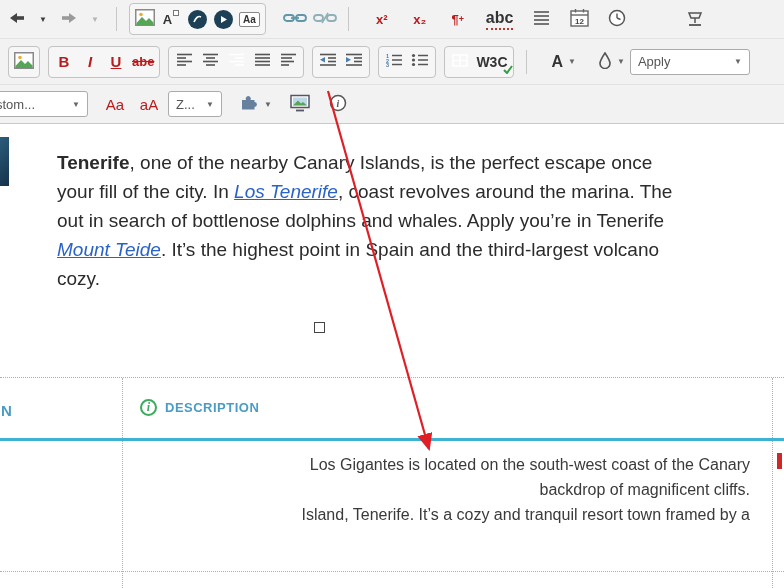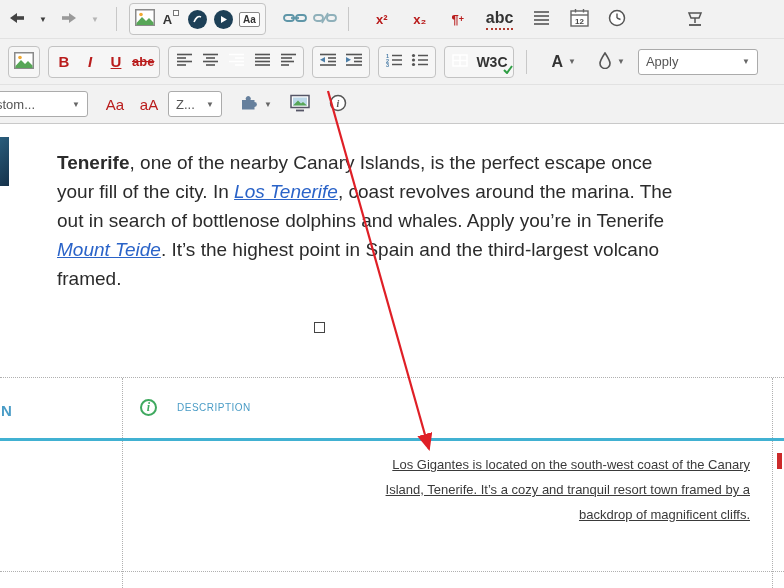--- a/index.html
+++ b/index.html
@@ -38,21 +38,21 @@
     border-bottom:2px dotted #b23a2e; padding-bottom:1px; }
   .strike { text-decoration:line-through; }
   .uline  { text-decoration:underline; }
   .ital   { font-style:italic; }
 
   .ddl { display:inline-flex; align-items:center; justify-content:space-between;
     height:26px; background:#fff; border:1px solid #ababab; border-radius:3px;
     padding:0 7px; font-size:13px; color:#555; cursor:pointer; flex:none; }
   .ddl-custom { width:100px; margin-left:-16px; }
   .ddl-zoom { width:54px; margin-left:6px; }
-  .ddl-apply { width:120px; margin-left:10px; }
+  .ddl-apply { width:120px; margin-left:2px; }
 
   
   .canvas { position:absolute; left:0; top:125px; width:784px; height:463px;
     background:#fff; cursor:text; }
   .imgsliver { position:absolute; left:0; top:12px; width:9px; height:49px;
     background:linear-gradient(135deg,#2a5d7c,#16324a); }
   .para { position:absolute; left:57px; top:23px; width:900px;
     font-size:19px; line-height:29px; color:#2b2b2b; }
   .pline { white-space:nowrap; }
   .doclink { color:#2a63c8; font-style:italic; text-decoration:underline; cursor:pointer; }
@@ -63,28 +63,28 @@
   .dtable { position:absolute; left:0; top:252px; width:784px; height:211px;
     border-top:1px dotted #b0b0b0; }
   .colline { position:absolute; top:0; bottom:0; width:0; border-left:1px dotted #b0b0b0; }
   .colline.c1 { left:122px; } .colline.c2 { left:772px; }
   .tealrule { position:absolute; left:0; top:60px; width:100%; height:3px; background:#41b1d2; }
   .rowline { position:absolute; left:0; top:193px; width:100%; height:0;
     border-top:1px dotted #b0b0b0; }
   .th-left { position:absolute; left:1px; top:24px; font-size:15px; font-weight:bold;
     color:#4a9cc6; letter-spacing:.5px; }
   .th-desc { position:absolute; left:140px; top:21px; display:flex; align-items:center; gap:8px; }
-  .th-desc .label { font-size:10px; font-weight:normal; color:#4a9cc6; letter-spacing:.5px;margin-left:12px; }
+  .th-desc .label { font-size:13px; font-weight:bold; color:#4a9cc6; letter-spacing:.5px; }
   .infoi { width:17px; height:17px; border:2px solid #3fa95f; border-radius:50%;
     color:#3fa95f; font-family:"Liberation Serif",serif; font-style:italic; font-weight:bold;
     font-size:12px; display:inline-flex; align-items:center; justify-content:center; flex:none; }
   .td-left { position:absolute; left:0; top:76px; width:105px; text-align:right;
     font-size:16px; font-weight:bold; color:#1a1a1a; }
   .td-desc { position:absolute; left:140px; top:74px; width:610px; text-align:right;
-    font-size:13px; line-height:25px; color:#3a3a3a;text-decoration:underline; }
+    font-size:16px; line-height:25px; color:#3a3a3a; }
   .redsliver { position:absolute; left:777px; top:75px; width:5px; height:16px; background:#cc2a2a; }
 
   .annot { position:absolute; left:0; top:0; z-index:60; pointer-events:none; }
 </style>
 </head>
 <body>
 
 <div class="stage">
 
   <div class="toolbars">
@@ -444,43 +444,43 @@
   </div>
 
   <div class="canvas">
     <div class="imgsliver"></div>
 
     <div class="para">
       <div class="pline"><b>Tenerife</b><span>, one of the nearby Canary Islands, is the perfect escape once</span></div>
       <div class="pline"><span>your fill of the city. In </span><a class="doclink">Los Tenerife</a><span>, coast revolves around the marina. The</span></div>
       <div class="pline"><span>out in search of bottlenose dolphins and whales. Apply you’re in Tenerife</span></div>
       <div class="pline"><a class="doclink">Mount Teide</a><span>. It’s the highest point in Spain and the third-largest volcano</span></div>
-      <div class="pline"><span>framed.</span></div>
+      <div class="pline"><span>cozy.</span></div>
     </div>
 
     <div class="objhandle"></div>
 
     <div class="dtable">
       <span class="colline c1"></span>
       <span class="colline c2"></span>
 
       <div class="th-left">N</div>
 
       <div class="th-desc">
         <span class="infoi">i</span>
         <span class="label">DESCRIPTION</span>
       </div>
 
       <div class="tealrule"></div>
 
 
       <div class="td-desc">
         <div>Los Gigantes is located on the south-west coast of the Canary</div>
+        <div>backdrop of magnificent cliffs.</div>
         <div>Island, Tenerife. It’s a cozy and tranquil resort town framed by a</div>
-        <div>backdrop of magnificent cliffs.</div>
       </div>
 
       <span class="redsliver"></span>
       <span class="rowline"></span>
     </div>
   </div>
 
   <svg class="annot" width="784" height="588" viewBox="0 0 784 588">
     <defs>
       <marker id="ah" markerWidth="9" markerHeight="8" refX="7" refY="3.5" orient="auto">

